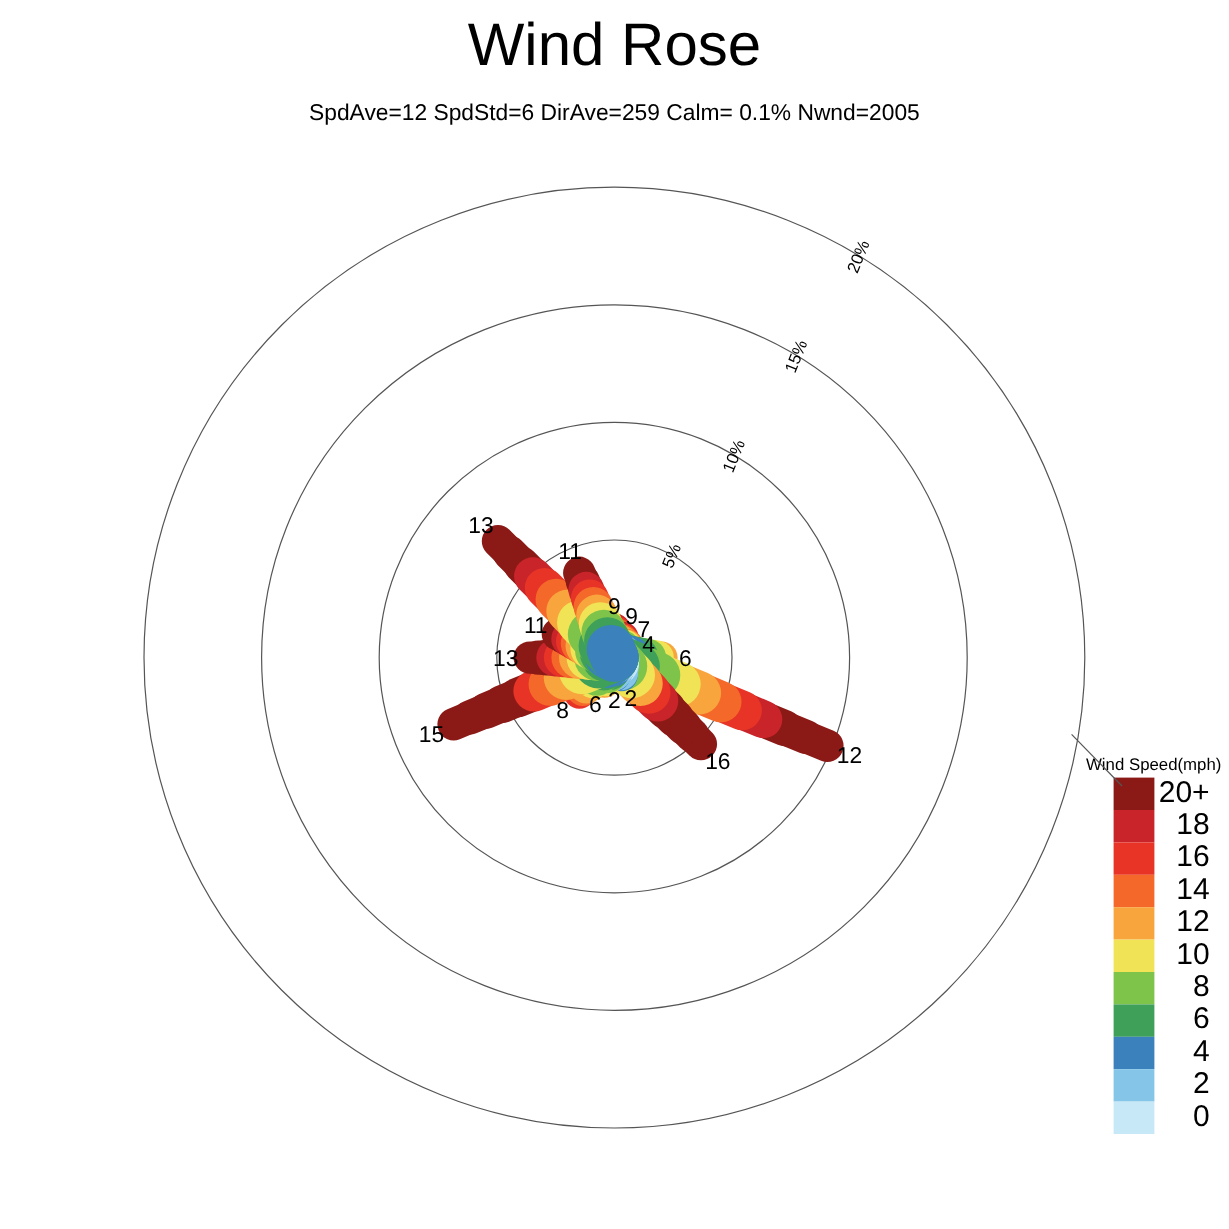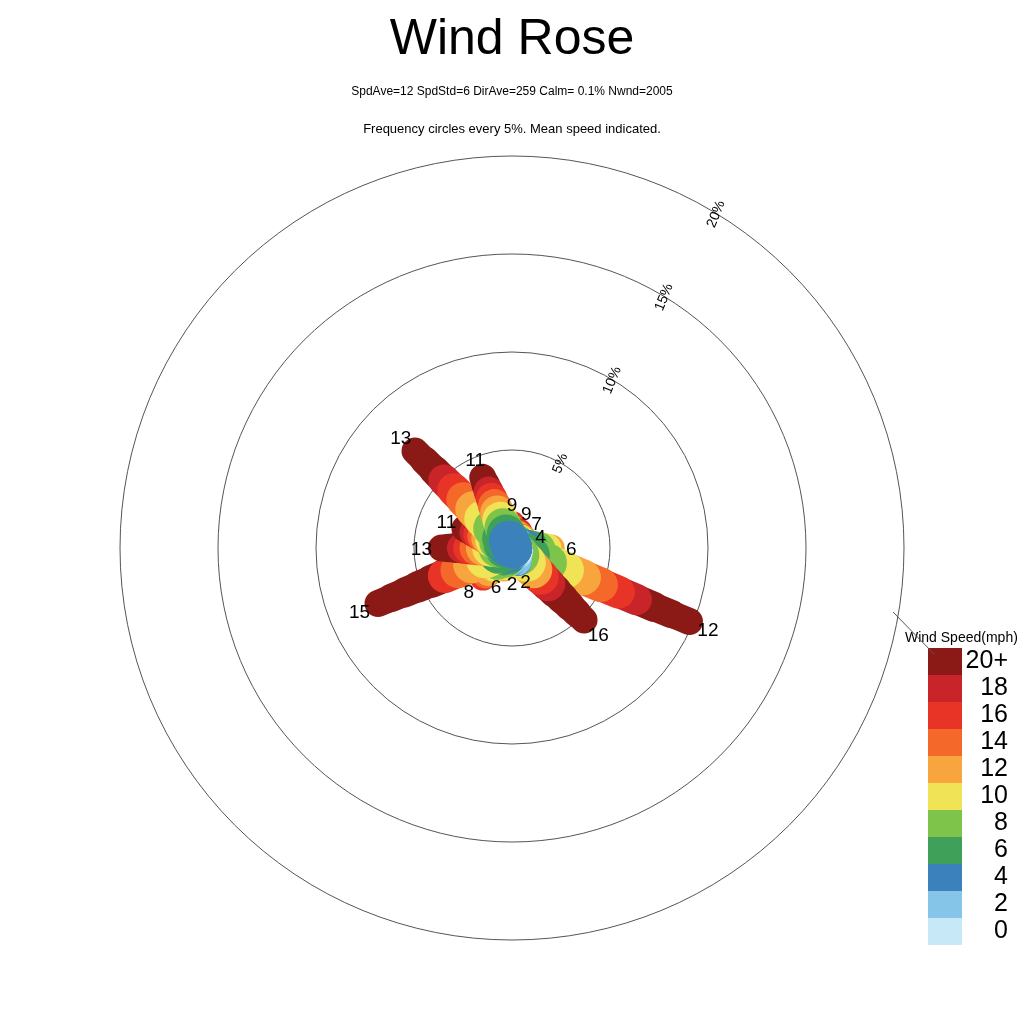--- a/index.html
+++ b/index.html
@@ -2,38 +2,37 @@
 <html><head>
 <meta charset="utf-8">
 <style>
   html,body{margin:0;padding:0;background:#ffffff;}
   body{width:1024px;height:1024px;overflow:hidden;
        font-family:"Liberation Sans",sans-serif;color:#000;}
   #stage{position:relative;width:1024px;height:936px;}
   #title{position:absolute;top:8px;left:0;width:1024px;text-align:center;
          font-size:50px;font-weight:400;letter-spacing:0px;}
   #stats{position:absolute;top:84px;left:0;width:1024px;text-align:center;
-         font-size:12px;}
+         font-size:19px;}
   #note{position:absolute;top:121px;left:0;width:1024px;text-align:center;
         font-size:13px;}
   #legend-title{position:absolute;left:905px;top:601px;font-size:14px;white-space:nowrap;margin-top:28px;}
   svg{position:absolute;left:0;top:0;}
   .ring{fill:none;stroke:#555;stroke-width:1;}
   .ringlab{font-size:14px;font-family:"Liberation Sans",sans-serif;fill:#000;}
   .petlab{font-size:19px;font-family:"Liberation Sans",sans-serif;fill:#000;}
   .leglab{font-size:25px;font-family:"Liberation Sans",sans-serif;fill:#000;}
 </style>
 </head>
 <body>
 
 <div id="stage">
 
   <div id="title">Wind Rose</div>
   <div id="stats">SpdAve=12  SpdStd=6  DirAve=259   Calm= 0.1%  Nwnd=2005</div>
-  <div id="note">Frequency circles every 5%. Mean speed indicated.</div>
   <div id="legend-title">Wind Speed(mph)</div>
 
   <svg width="1024" height="1024">
     <g id="rings">
         <circle cx="512" cy="548" r="98" class="ring"></circle>
         <circle cx="512" cy="548" r="196" class="ring"></circle>
         <circle cx="512" cy="548" r="294" class="ring"></circle>
         <circle cx="512" cy="548" r="392" class="ring"></circle>
       </g>
     <g id="petals">

